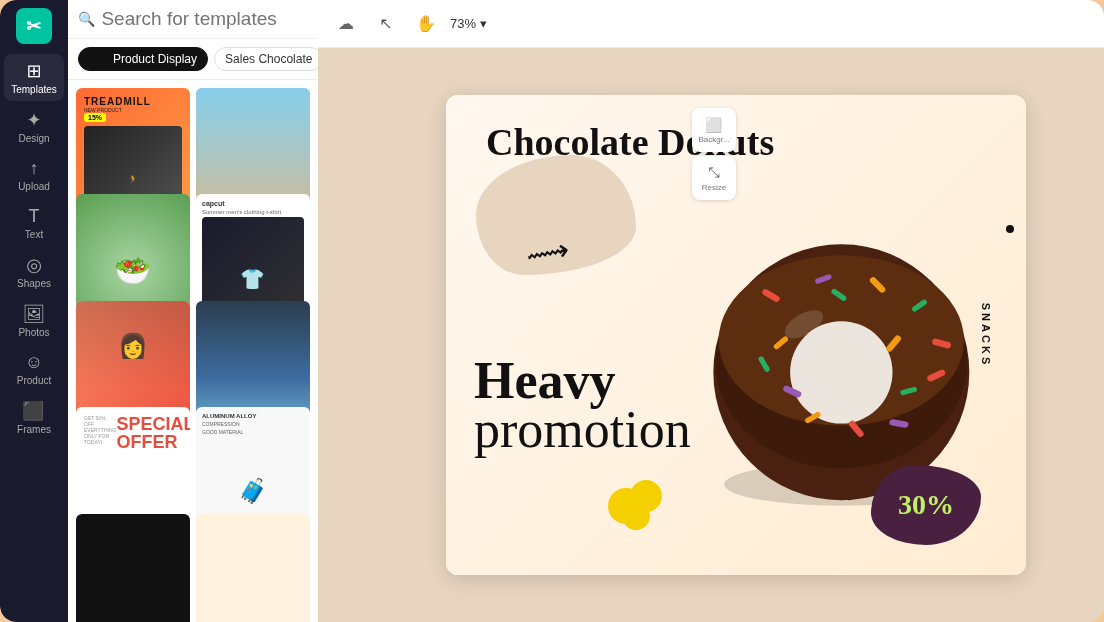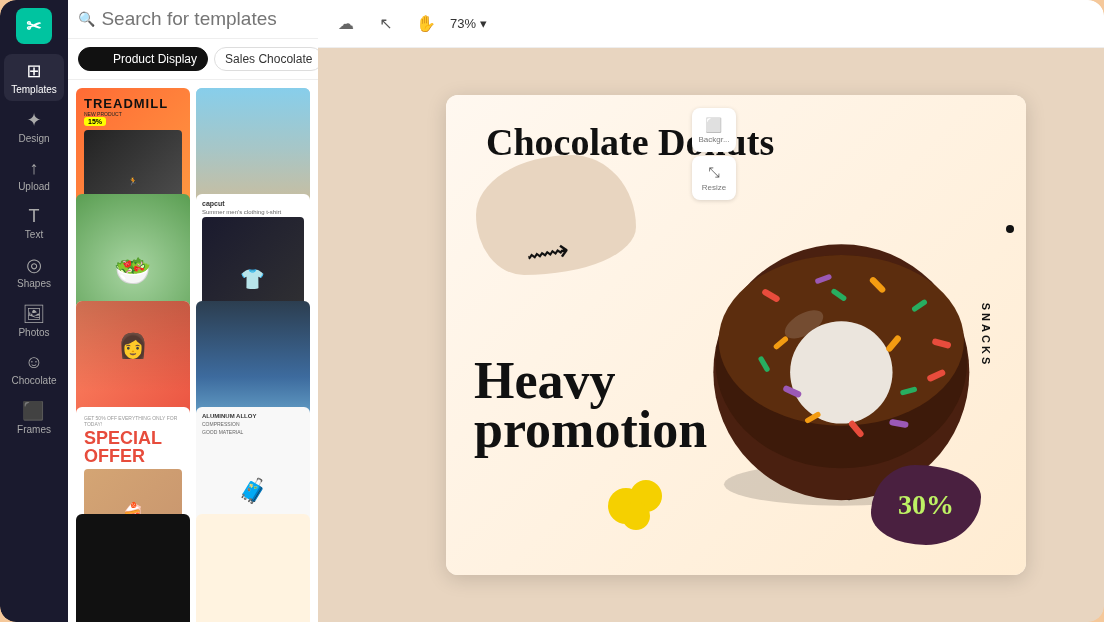--- a/index.html
+++ b/index.html
@@ -142,21 +142,21 @@
     }
 
     
     .tcard-treadmill {
       background: linear-gradient(135deg, #ff6b35, #ff9f43);
       display: flex;
       flex-direction: column;
       height: 100%;
       padding: 8px;
     }
-    .tcard-treadmill .title { font-size: 13px; font-weight: 900; color: #111; letter-spacing: 1px; }
+    .tcard-treadmill .title { font-size: 10px; font-weight: 900; color: #111; letter-spacing: 1px; }
     .tcard-treadmill .subtitle { font-size: 5px; color: #222; }
     .tcard-treadmill .badge { background: #ff0; font-size: 7px; font-weight: bold; padding: 1px 4px; border-radius: 3px; width: fit-content; }
     .tcard-treadmill .img-placeholder { flex: 1; background: #333; border-radius: 4px; margin-top: 4px; overflow: hidden; display: flex; align-items: center; justify-content: center; color: #888; font-size: 9px; }
 
     .tcard-travel {
       background: linear-gradient(135deg, #87ceeb, #deb887);
       height: 100%;
       display: flex;
       flex-direction: column;
       padding: 6px;
@@ -336,21 +336,21 @@
     .promo-heavy {
       font-size: 52px;
       font-weight: 900;
       color: #111;
       line-height: 0.95;
       font-family: Georgia, serif;
       writing-mode: horizontal-tb;
     }
     .promo-promotion {
       font-size: 52px;
-      font-weight: 700;
+      font-weight: 400;
       color: #111;
       line-height: 0.95;
       font-family: Georgia, serif;
     }
 
     
     .snacks-text {
       position: absolute;
       right: 8px;
       top: 50%;
@@ -443,21 +443,21 @@
     <div class="sidebar-item-icon">
       <span class="icon-symbol">◎</span>
       <span class="icon-label">Shapes</span>
     </div>
     <div class="sidebar-item-icon">
       <span class="icon-symbol">🖼</span>
       <span class="icon-label">Photos</span>
     </div>
     <div class="sidebar-item-icon">
       <span class="icon-symbol">☺</span>
-      <span class="icon-label">Chocolate</span>
+      <span class="icon-label">Product</span>
     </div>
     <div class="sidebar-item-icon">
       <span class="icon-symbol">⬛</span>
       <span class="icon-label">Frames</span>
     </div>
   </div>
 
   <div class="templates-panel">
     <div class="search-bar">
       <span class="search-icon-wrap">🔍</span>
@@ -512,21 +512,21 @@
       </div>
 
       <div class="template-card">
         <div style="height:100%; background: linear-gradient(180deg, #2c3e50, #3d6b9e, #87ceeb); display:flex; flex-direction:column; justify-content:flex-end; padding:8px;">
           <div style="font-size:8px; font-weight:900; color:#fff;">BEGINS JOURNEY</div>
           <div style="font-size:5px; color:#ccc;">explore new adventures</div>
         </div>
       </div>
 
       <div class="template-card">
-        <div style="height:100%; background:#fff; padding:8px; display:flex; flex-direction:column;">
+        <div style="height:100%; background:#fff; padding:8px; display:flex; flex-direction:row;">
           <div style="font-size:5px; color:#999; margin-bottom:2px;">GET 50% OFF EVERYTHING ONLY FOR TODAY!</div>
           <div style="font-size:18px; font-weight:900; color:#e74c3c; line-height:1;">SPECIAL OFFER</div>
           <div style="flex:1; background: linear-gradient(135deg, #d4a574, #c8956e); border-radius:4px; margin-top:4px; display:flex; align-items:center; justify-content:center; font-size:16px;">🍰</div>
         </div>
       </div>
 
       <div class="template-card">
         <div style="height:100%; background:#f8f8f8; padding:6px; display:flex; flex-direction:column; gap:2px;">
           <div style="font-size:6px; font-weight:bold; color:#333;">ALUMINUM ALLOY</div>
           <div style="font-size:5px; color:#666;">COMPRESSION</div>

